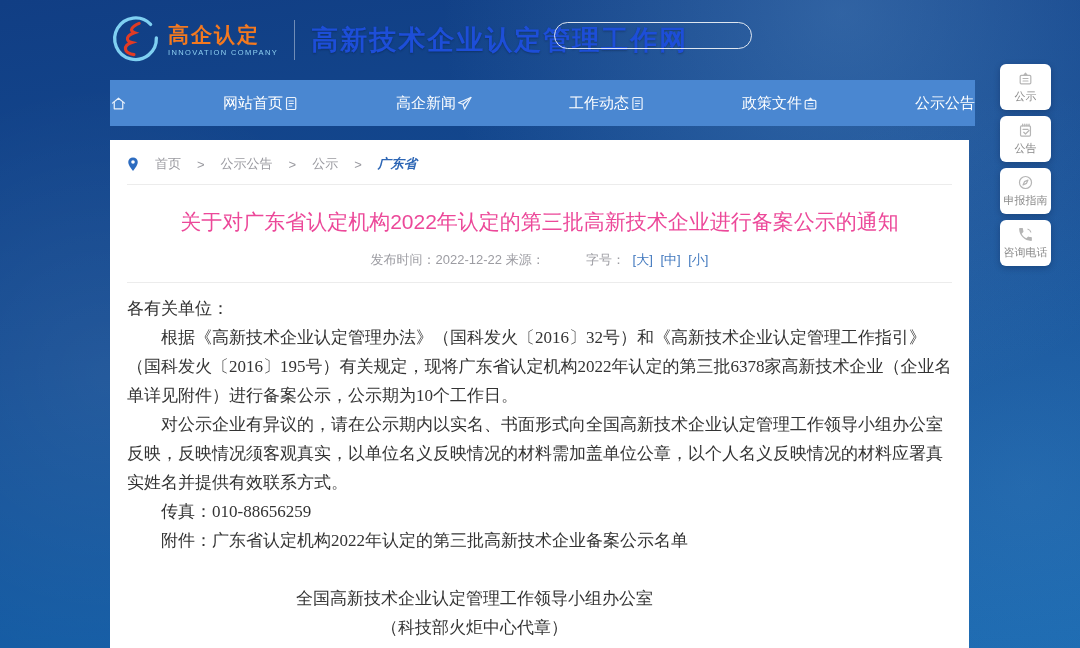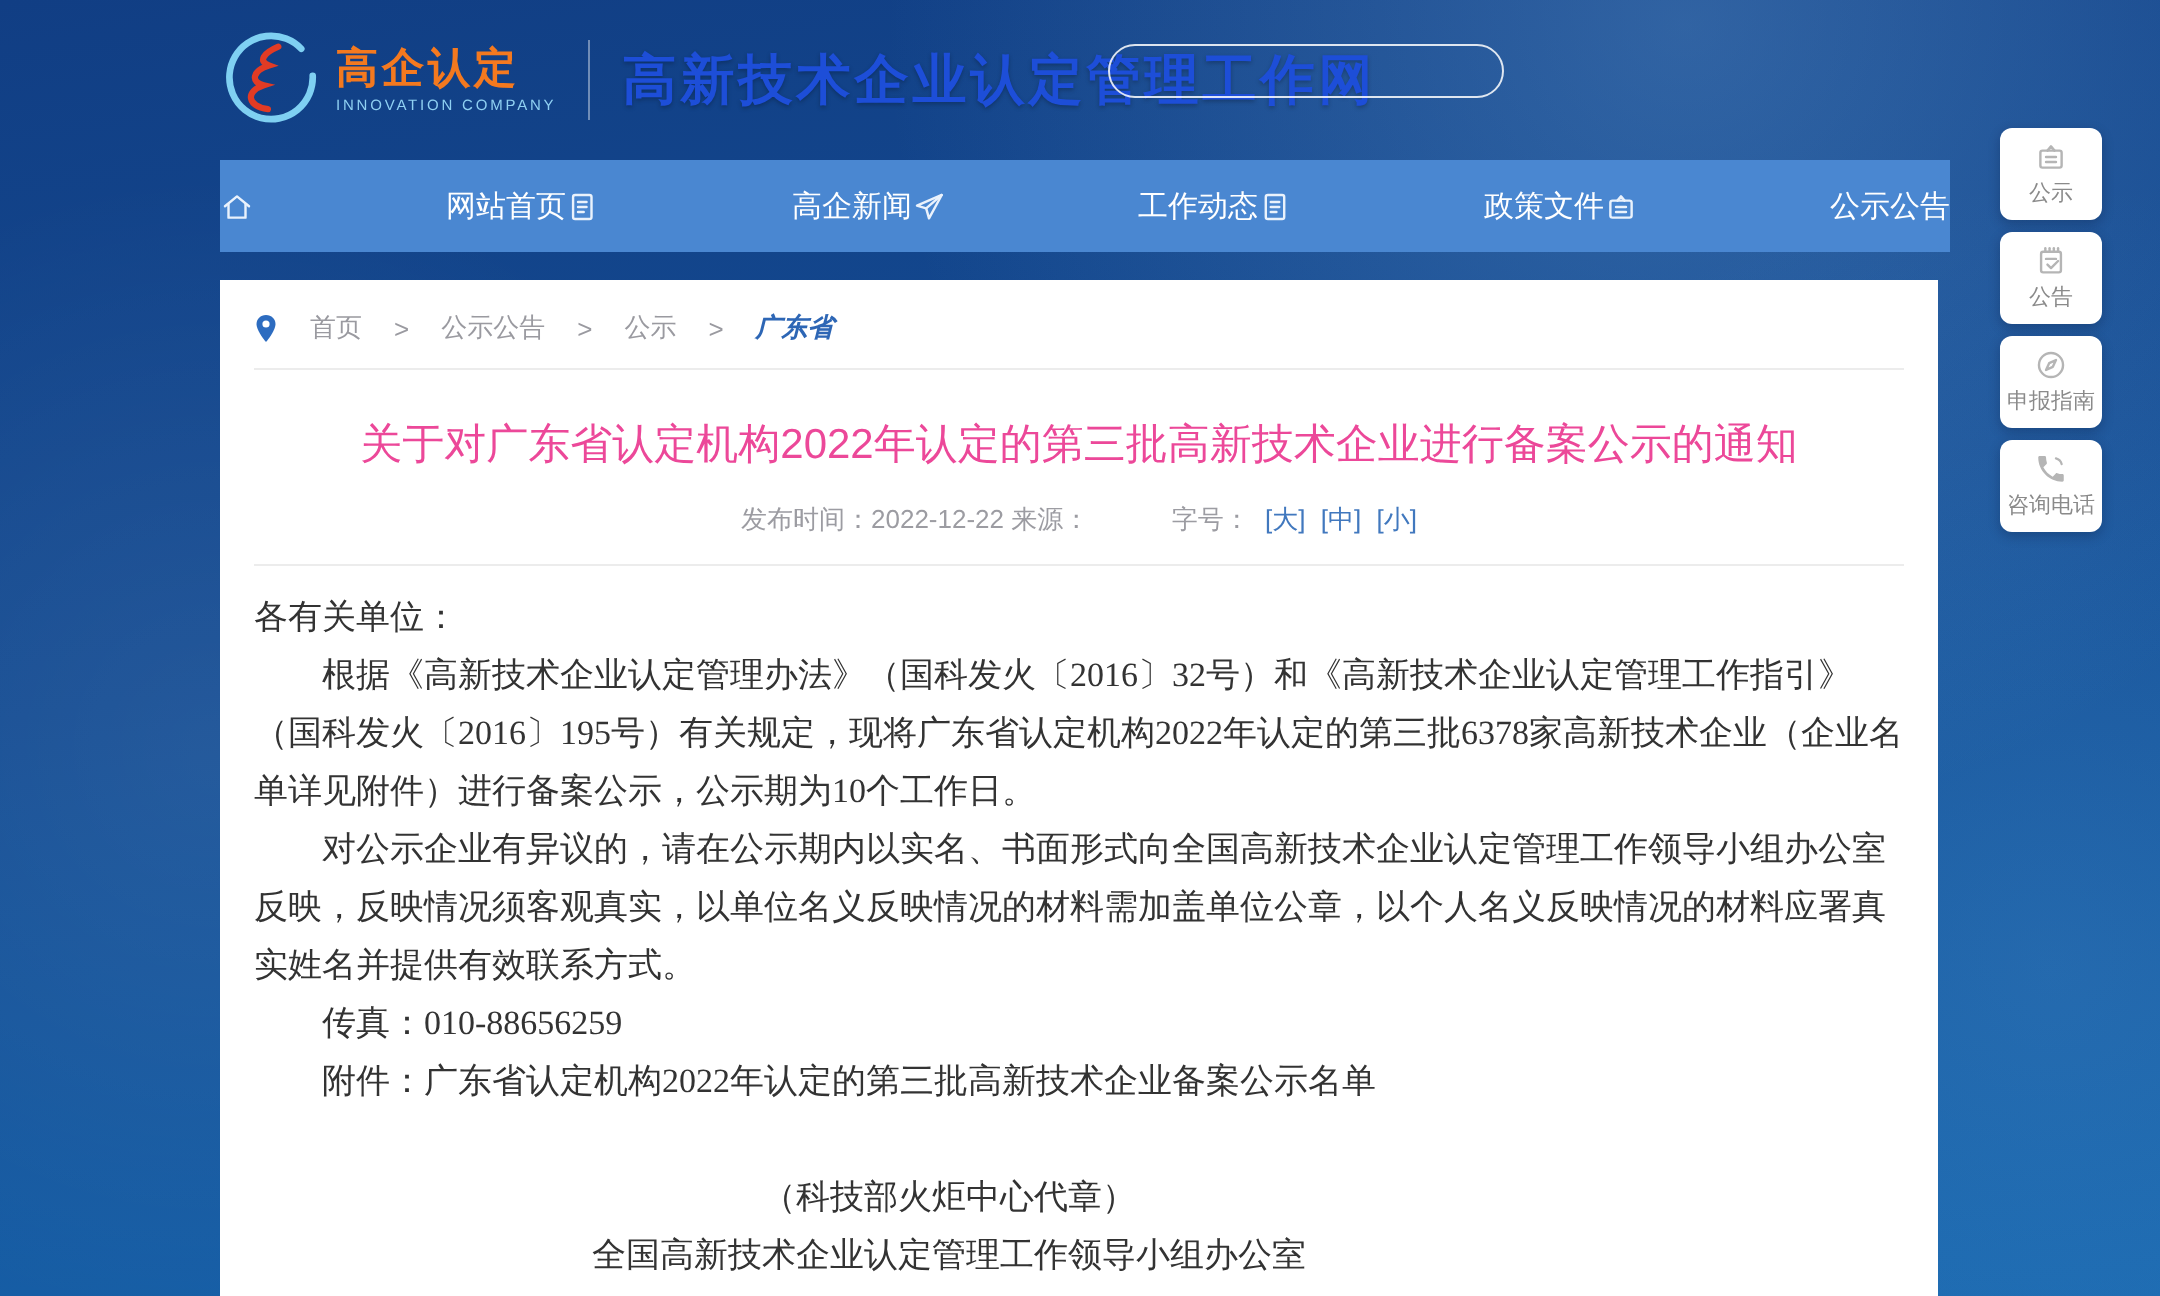--- a/index.html
+++ b/index.html
@@ -176,22 +176,22 @@
   <div class="rule2"></div>
 
   <div class="article">
     <p>各有关单位：</p>
     <p class="indent">根据《高新技术企业认定管理办法》（国科发火〔2016〕32号）和《高新技术企业认定管理工作指引》（国科发火〔2016〕195号）有关规定，现将广东省认定机构2022年认定的第三批6378家高新技术企业（企业名单详见附件）进行备案公示，公示期为10个工作日。</p>
     <p class="indent">对公示企业有异议的，请在公示期内以实名、书面形式向全国高新技术企业认定管理工作领导小组办公室反映，反映情况须客观真实，以单位名义反映情况的材料需加盖单位公章，以个人名义反映情况的材料应署真实姓名并提供有效联系方式。</p>
     <p class="indent">传真：010-88656259</p>
     <p class="indent">附件：广东省认定机构2022年认定的第三批高新技术企业备案公示名单</p>
 
     <div class="signature">
+      <div>全国高新技术企业认定管理工作领导小组办公室</div>
       <div>（科技部火炬中心代章）</div>
-      <div>全国高新技术企业认定管理工作领导小组办公室</div>
       <div>2022年12月22日</div>
     </div>
   </div>
 </div>
 
 <div class="side">
   <div class="side-card">
     <svg viewBox="0 0 24 24">
       <rect x="4.5" y="7.5" width="15" height="12" rx="1.5"></rect>
         <path d="M9.5 7.5 L12 4.5 L14.5 7.5"></path>

